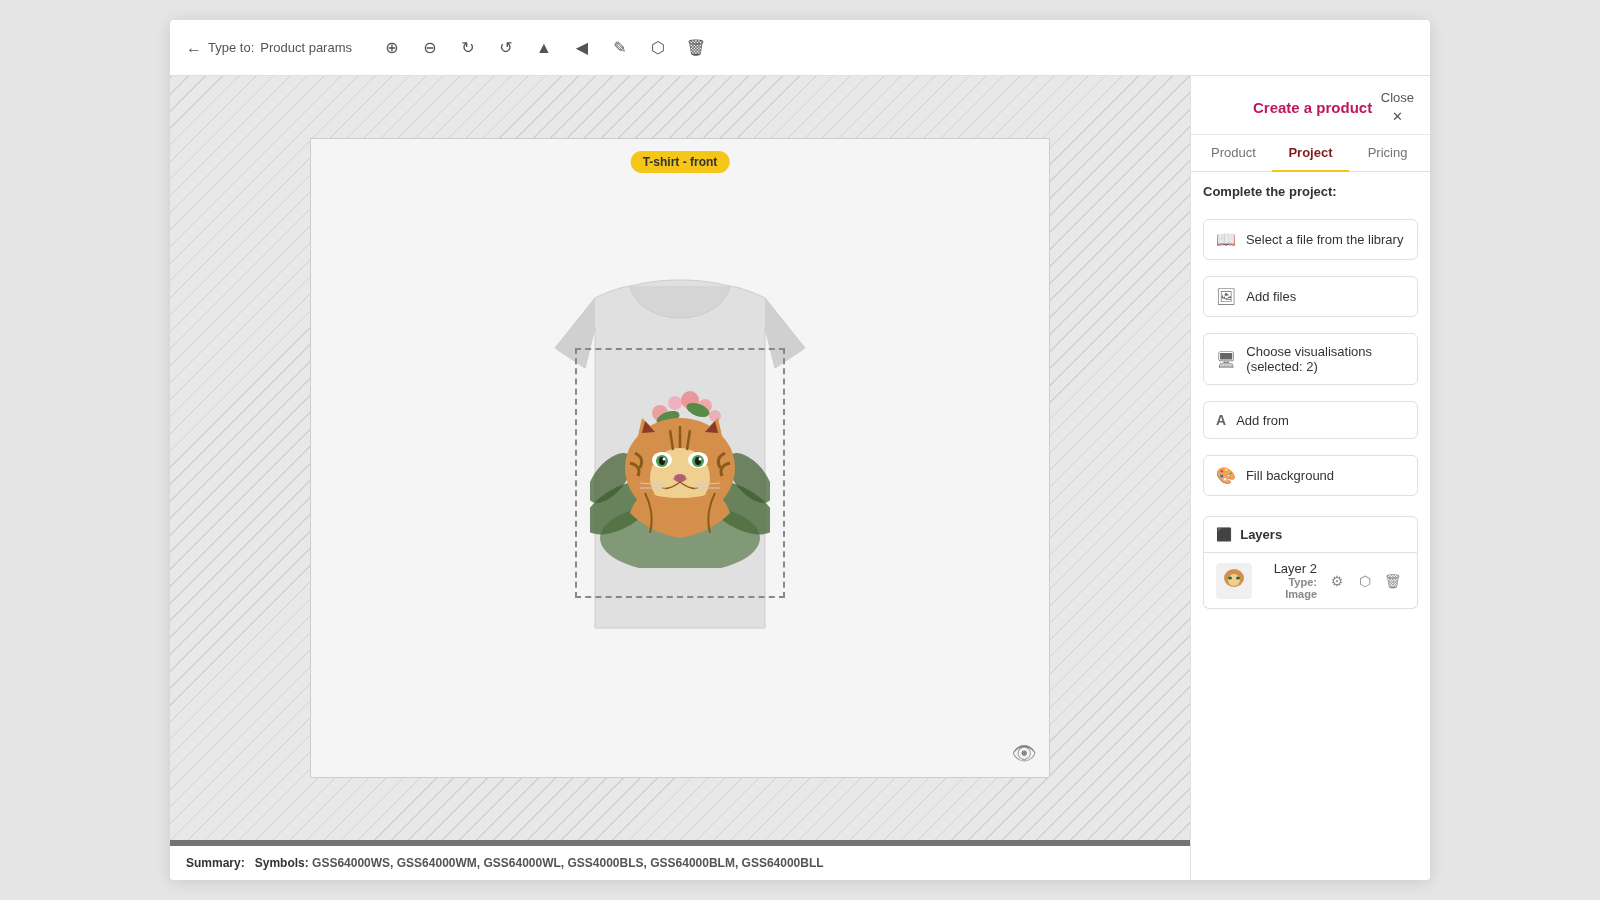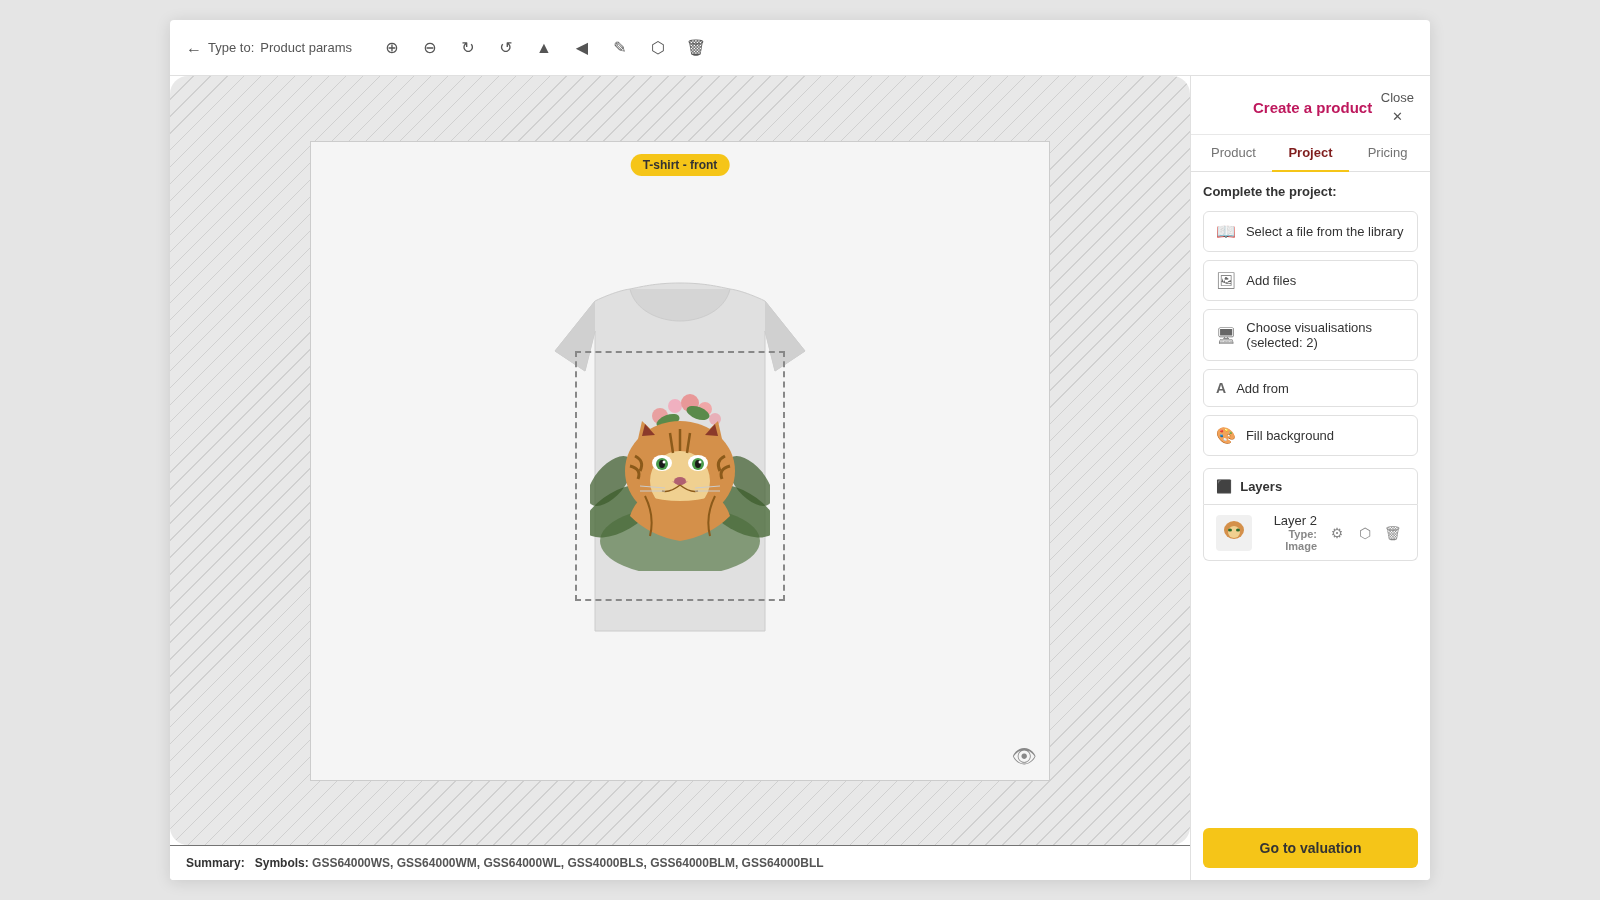--- a/index.html
+++ b/index.html
@@ -81,21 +81,20 @@
       background: repeating-linear-gradient(
         -45deg,
         #d0d0d0 0px,
         #d0d0d0 1px,
         #e8e8e8 1px,
         #e8e8e8 12px
       );
       display: flex;
       align-items: center;
       justify-content: center;
-      border-radius: 18px;
     }
     .canvas-inner {
       background: #f5f5f5;
       width: 740px;
       height: 640px;
       position: relative;
       display: flex;
       align-items: center;
       justify-content: center;
       border: 1px solid #ccc;
@@ -128,21 +127,21 @@
     
     .eye-icon {
       position: absolute;
       bottom: 12px;
       right: 12px;
       color: #888;
       font-size: 20px;
     }
     .summary-bar {
       padding: 10px 16px;
-      border-top: 1px solid #737373;
+      border-top: 6px solid #737373;
       font-size: 12px;
       color: #333;
       background: #fff;
       flex-shrink: 0;
     }
     .summary-bar span { font-weight: 600; }
     .symbols-text { color: #555; font-weight: 400; }
     
     .right-panel {
       width: 240px;
@@ -195,21 +194,21 @@
       color: #7f1d1d;
       border-bottom: 2px solid #f5c518;
       font-weight: 600;
     }
     .panel-content {
       flex: 1;
       padding: 12px;
       overflow-y: auto;
       display: flex;
       flex-direction: column;
-      gap: 8px;
+      gap: 16px;
     }
     .complete-label {
       font-size: 13px;
       font-weight: 600;
       color: #333;
       margin-bottom: 4px;
     }
     .action-item {
       display: flex;
       align-items: center;
@@ -515,16 +514,15 @@
             </div>
             <div class="layer-actions">
               <button class="layer-action-btn" title="Settings">⚙</button>
               <button class="layer-action-btn" title="Duplicate">⬡</button>
               <button class="layer-action-btn" title="Delete">🗑</button>
             </div>
           </div>
         </div>
       </div>
 
-      <button class="go-button">Go to valuation</button>
     </div>
   </div>
 </div>
 
 </body></html>

